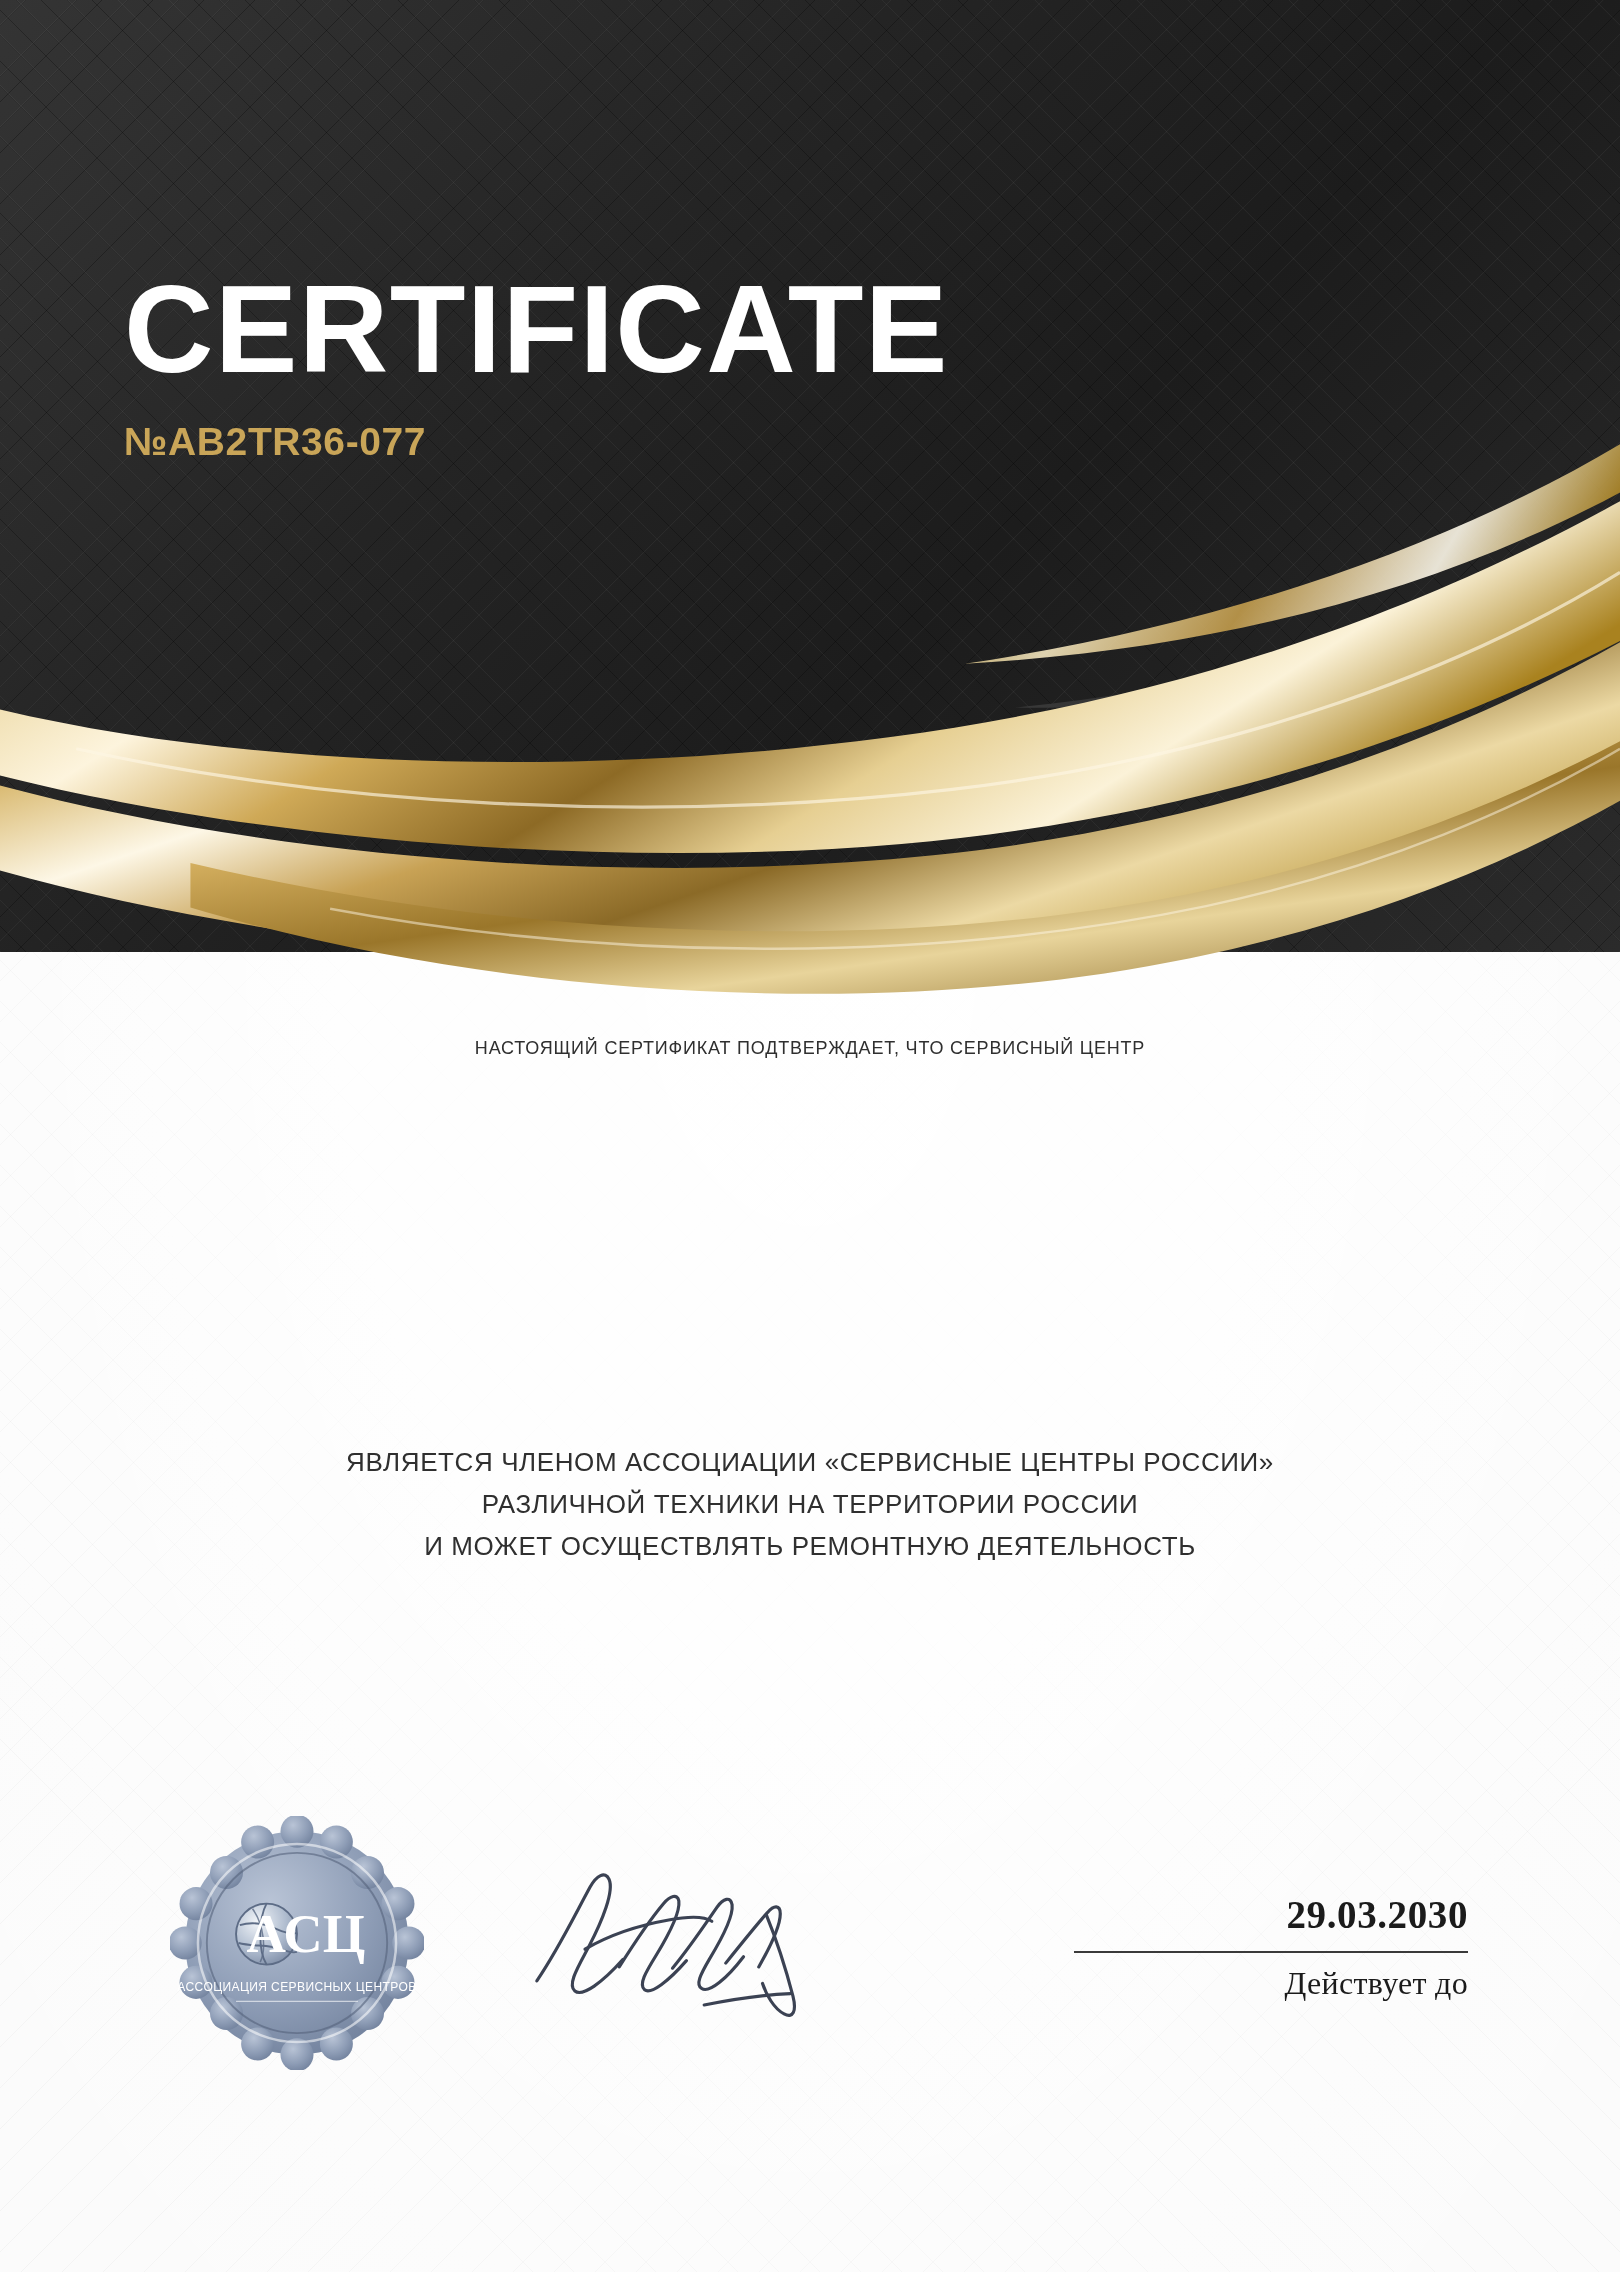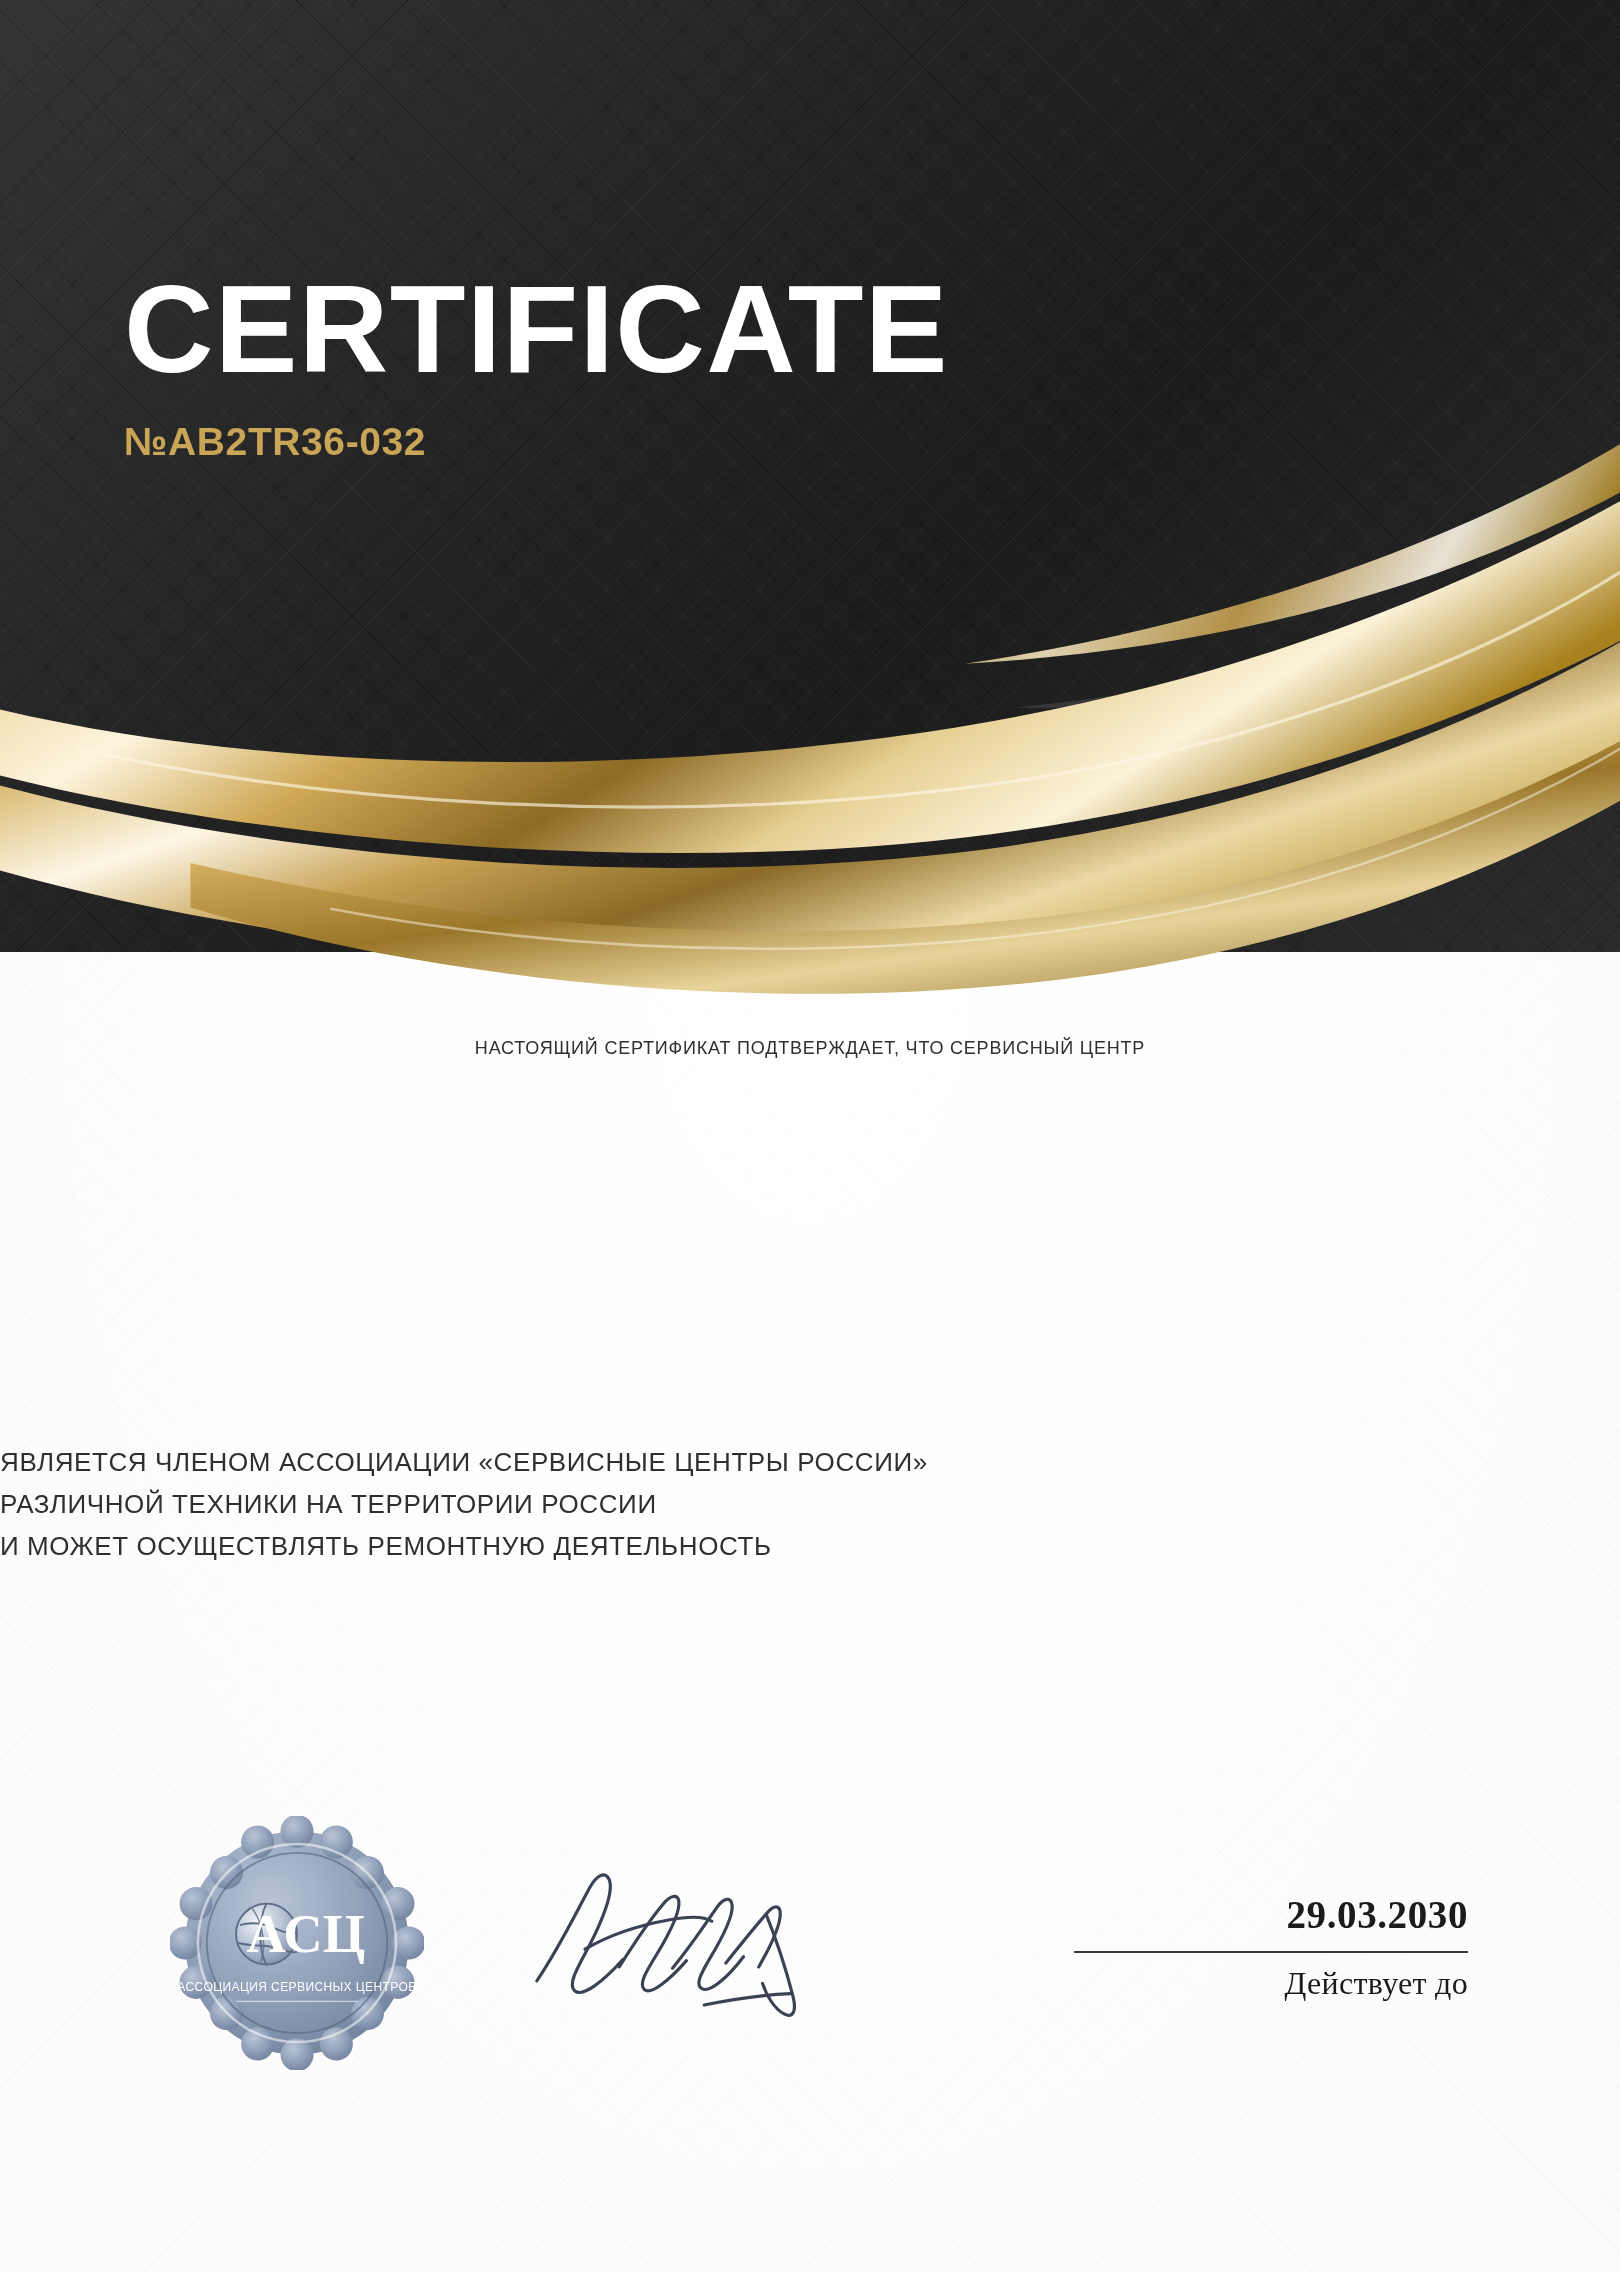--- a/index.html
+++ b/index.html
@@ -122,20 +122,21 @@
     font-family: "Liberation Serif", serif;
     font-size: 99px;
     color: #151515;
     line-height: 1.12;
   }
   .statement {
     position: absolute;
     top: 1441px;
     left: 0;
     width: 1620px;
+    text-align: center;
     font-size: 26px;
     line-height: 1.62;
     letter-spacing: 0.6px;
     color: #2f2f2f;
   }
 
   
   .seal {
     position: absolute;
     left: 170px;
@@ -245,21 +246,21 @@
              L2552,1262 C2330,1386 2060,1486 1740,1534 C1270,1604 720,1556 300,1430 Z" fill="url(#goldC)"></path>
 
     <path d="M2552,700 C2290,856 1930,986 1520,1046 C1940,1022 2280,922 2552,776 Z" fill="url(#goldD)" opacity="0.9"></path>
 
     <path d="M120,1180 C520,1268 1020,1300 1500,1244 C1960,1190 2320,1046 2552,902" fill="none" stroke="#fdf6e4" stroke-width="5" opacity="0.65"></path>
     <path d="M520,1432 C980,1518 1480,1516 1900,1428 C2180,1368 2400,1270 2552,1180" fill="none" stroke="#fdf6e4" stroke-width="4" opacity="0.5"></path>
   </svg>
 
   <div class="title-block">
     <div class="cert-title">CERTIFICATE</div>
-    <div class="cert-number">№AB2TR36-032</div>
+    <div class="cert-number">№AB2TR36-077</div>
   </div>
 
   <div class="intro-line">НАСТОЯЩИЙ СЕРТИФИКАТ ПОДТВЕРЖДАЕТ, ЧТО СЕРВИСНЫЙ ЦЕНТР</div>
 
 
   <div class="statement">
     <div>ЯВЛЯЕТСЯ ЧЛЕНОМ АССОЦИАЦИИ «СЕРВИСНЫЕ ЦЕНТРЫ РОССИИ»</div>
     <div>РАЗЛИЧНОЙ ТЕХНИКИ НА ТЕРРИТОРИИ РОССИИ</div>
     <div>И МОЖЕТ ОСУЩЕСТВЛЯТЬ РЕМОНТНУЮ ДЕЯТЕЛЬНОСТЬ</div>
   </div>

